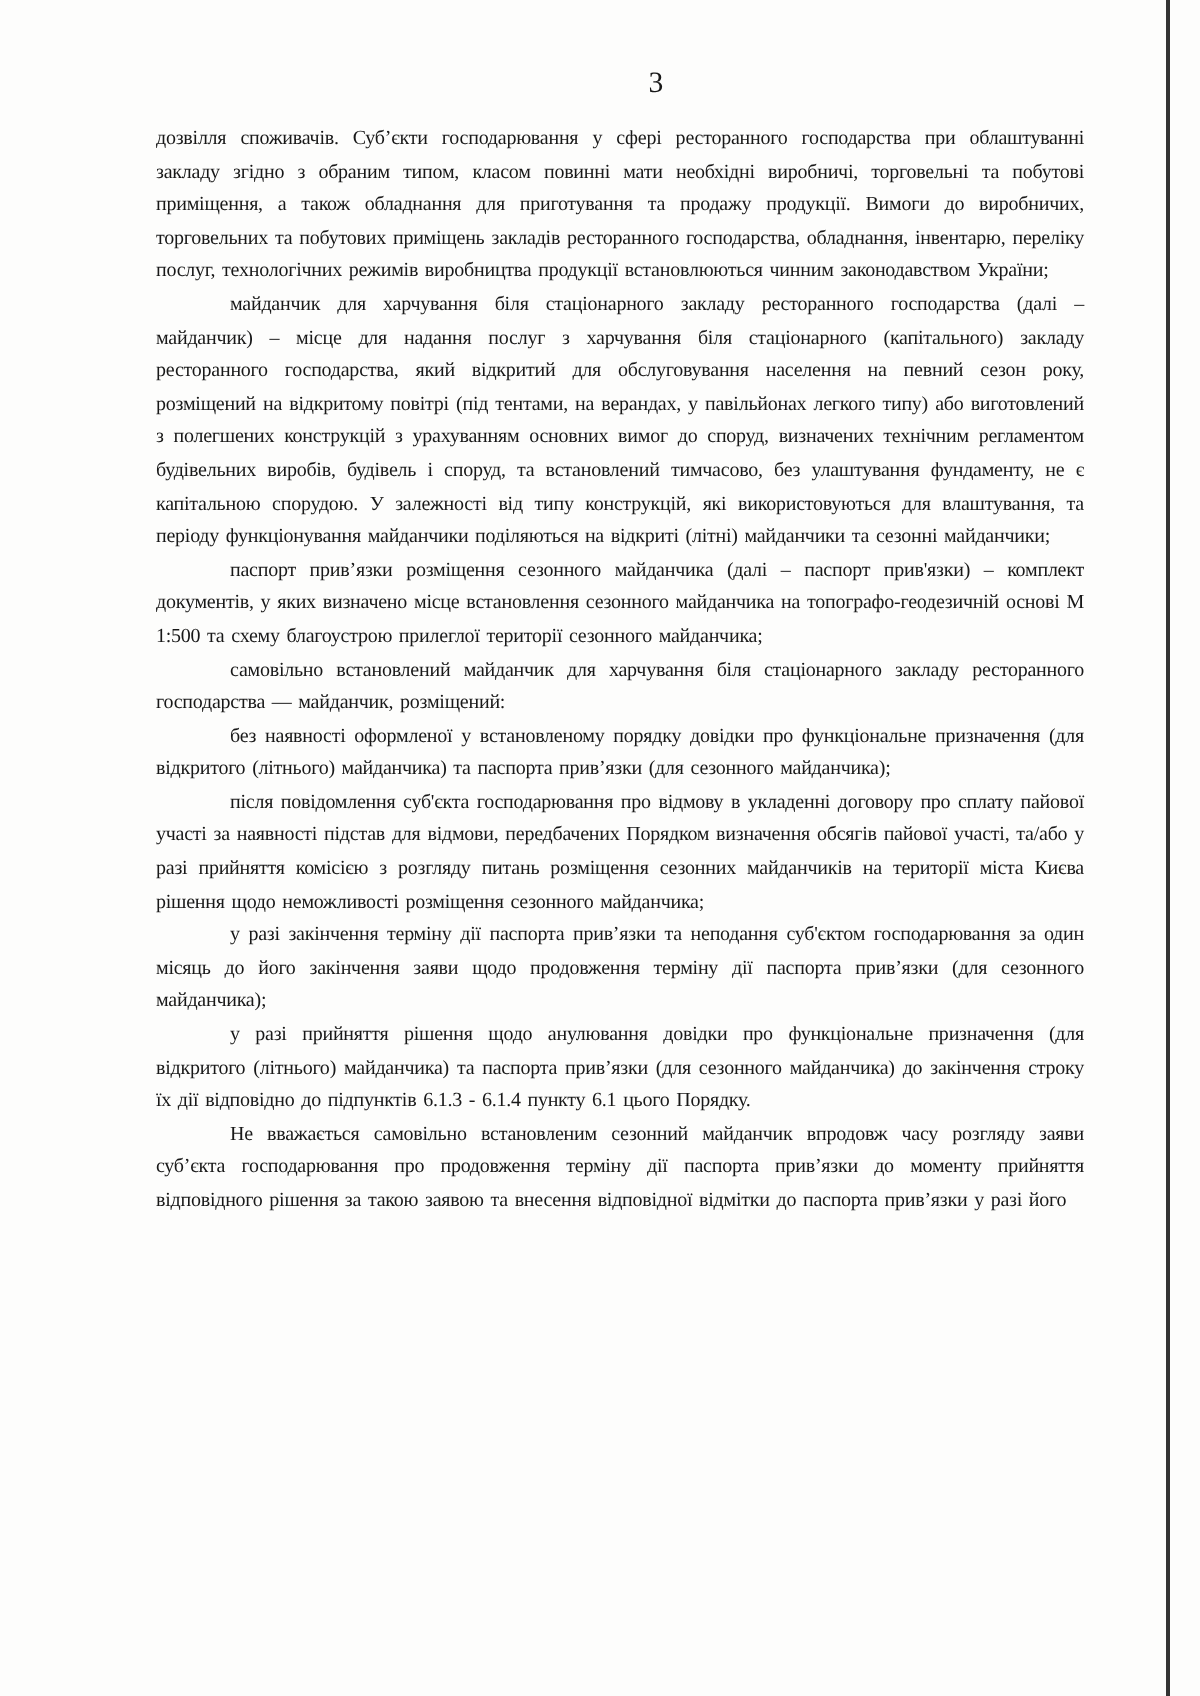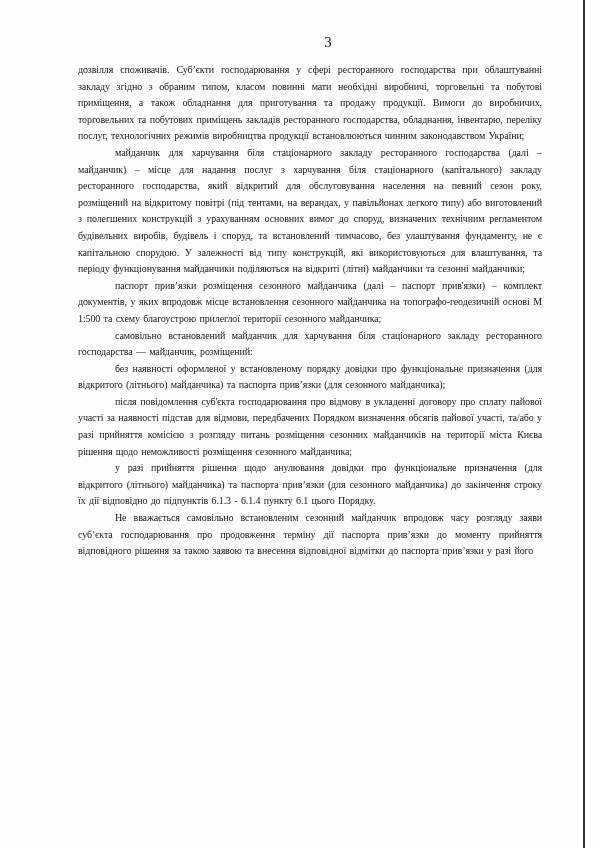--- a/index.html
+++ b/index.html
@@ -56,26 +56,27 @@
 
 <div class="page">
   <div class="scan-line"></div>
   <div class="content">
     <div class="page-number">3</div>
 
     <p class="para">дозвілля споживачів. Суб’єкти господарювання у сфері ресторанного господарства при облаштуванні закладу згідно з обраним типом, класом повинні мати необхідні виробничі, торговельні та побутові приміщення, а також обладнання для приготування та продажу продукції. Вимоги до виробничих, торговельних та побутових приміщень закладів ресторанного господарства, обладнання, інвентарю, переліку послуг, технологічних режимів виробництва продукції встановлюються чинним законодавством України;</p>
 
     <p class="para indent">майданчик для харчування біля стаціонарного закладу ресторанного господарства (далі – майданчик) – місце для надання послуг з харчування біля стаціонарного (капітального) закладу ресторанного господарства, який відкритий для обслуговування населення на певний сезон року, розміщений на відкритому повітрі (під тентами, на верандах, у павільйонах легкого типу) або виготовлений з полегшених конструкцій з урахуванням основних вимог до споруд, визначених технічним регламентом будівельних виробів, будівель і споруд, та встановлений тимчасово, без улаштування фундаменту, не є капітальною спорудою. У залежності від типу конструкцій, які використовуються для влаштування, та періоду функціонування майданчики поділяються на відкриті (літні) майданчики та сезонні майданчики;</p>
 
-    <p class="para indent">паспорт прив’язки розміщення сезонного майданчика (далі – паспорт прив'язки) – комплект документів, у яких впродовж місце встановлення сезонного майданчика на топографо-геодезичній основі М 1:500 та схему благоустрою прилеглої території сезонного майданчика;</p>
+    <p class="para indent">паспорт прив’язки розміщення сезонного майданчика (далі – паспорт прив'язки) – комплект документів, у яких визначено місце встановлення сезонного майданчика на топографо-геодезичній основі М 1:500 та схему благоустрою прилеглої території сезонного майданчика;</p>
 
     <p class="para indent">самовільно встановлений майданчик для харчування біля стаціонарного закладу ресторанного господарства — майданчик, розміщений:</p>
 
     <p class="para indent">без наявності оформленої у встановленому порядку довідки про функціональне призначення (для відкритого (літнього) майданчика) та паспорта прив’язки (для сезонного майданчика);</p>
 
     <p class="para indent">після повідомлення суб'єкта господарювання про відмову в укладенні договору про сплату пайової участі за наявності підстав для відмови, передбачених Порядком визначення обсягів пайової участі, та/або у разі прийняття комісією з розгляду питань розміщення сезонних майданчиків на території міста Києва рішення щодо неможливості розміщення сезонного майданчика;</p>
 
+    <p class="para indent">у разі закінчення терміну дії паспорта прив’язки та неподання суб'єктом господарювання за один місяць до його закінчення заяви щодо продовження терміну дії паспорта прив’язки (для сезонного майданчика);</p>
 
     <p class="para indent">у разі прийняття рішення щодо анулювання довідки про функціональне призначення (для відкритого (літнього) майданчика) та паспорта прив’язки (для сезонного майданчика) до закінчення строку їх дії відповідно до підпунктів 6.1.3 - 6.1.4 пункту 6.1 цього Порядку.</p>
 
     <p class="para indent">Не вважається самовільно встановленим сезонний майданчик впродовж часу розгляду заяви суб’єкта господарювання про продовження терміну дії паспорта прив’язки до моменту прийняття відповідного рішення за такою заявою та внесення відповідної відмітки до паспорта прив’язки у разі його</p>
   </div>
 </div>
 
 </body></html>

